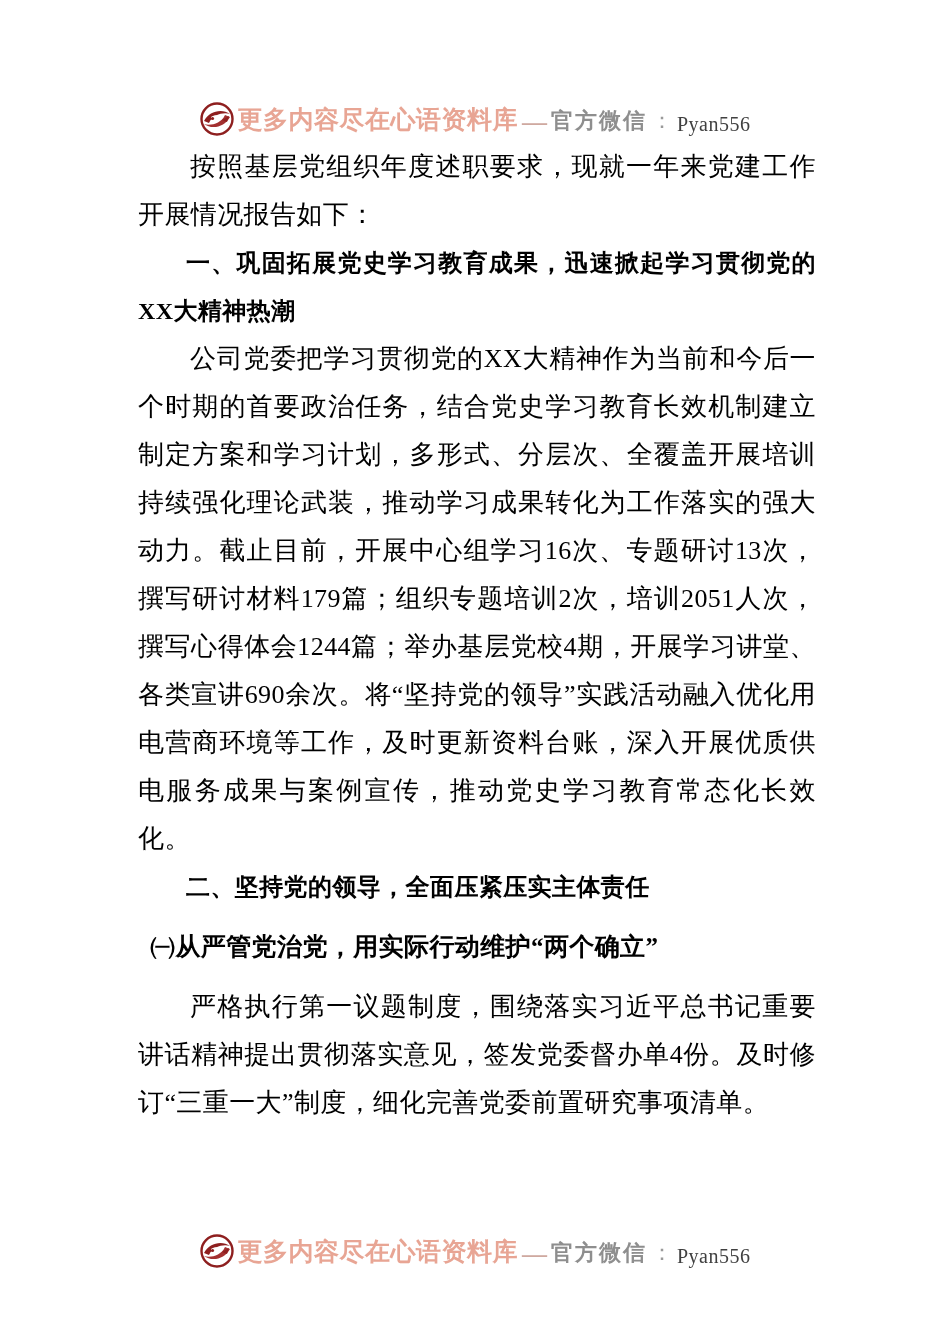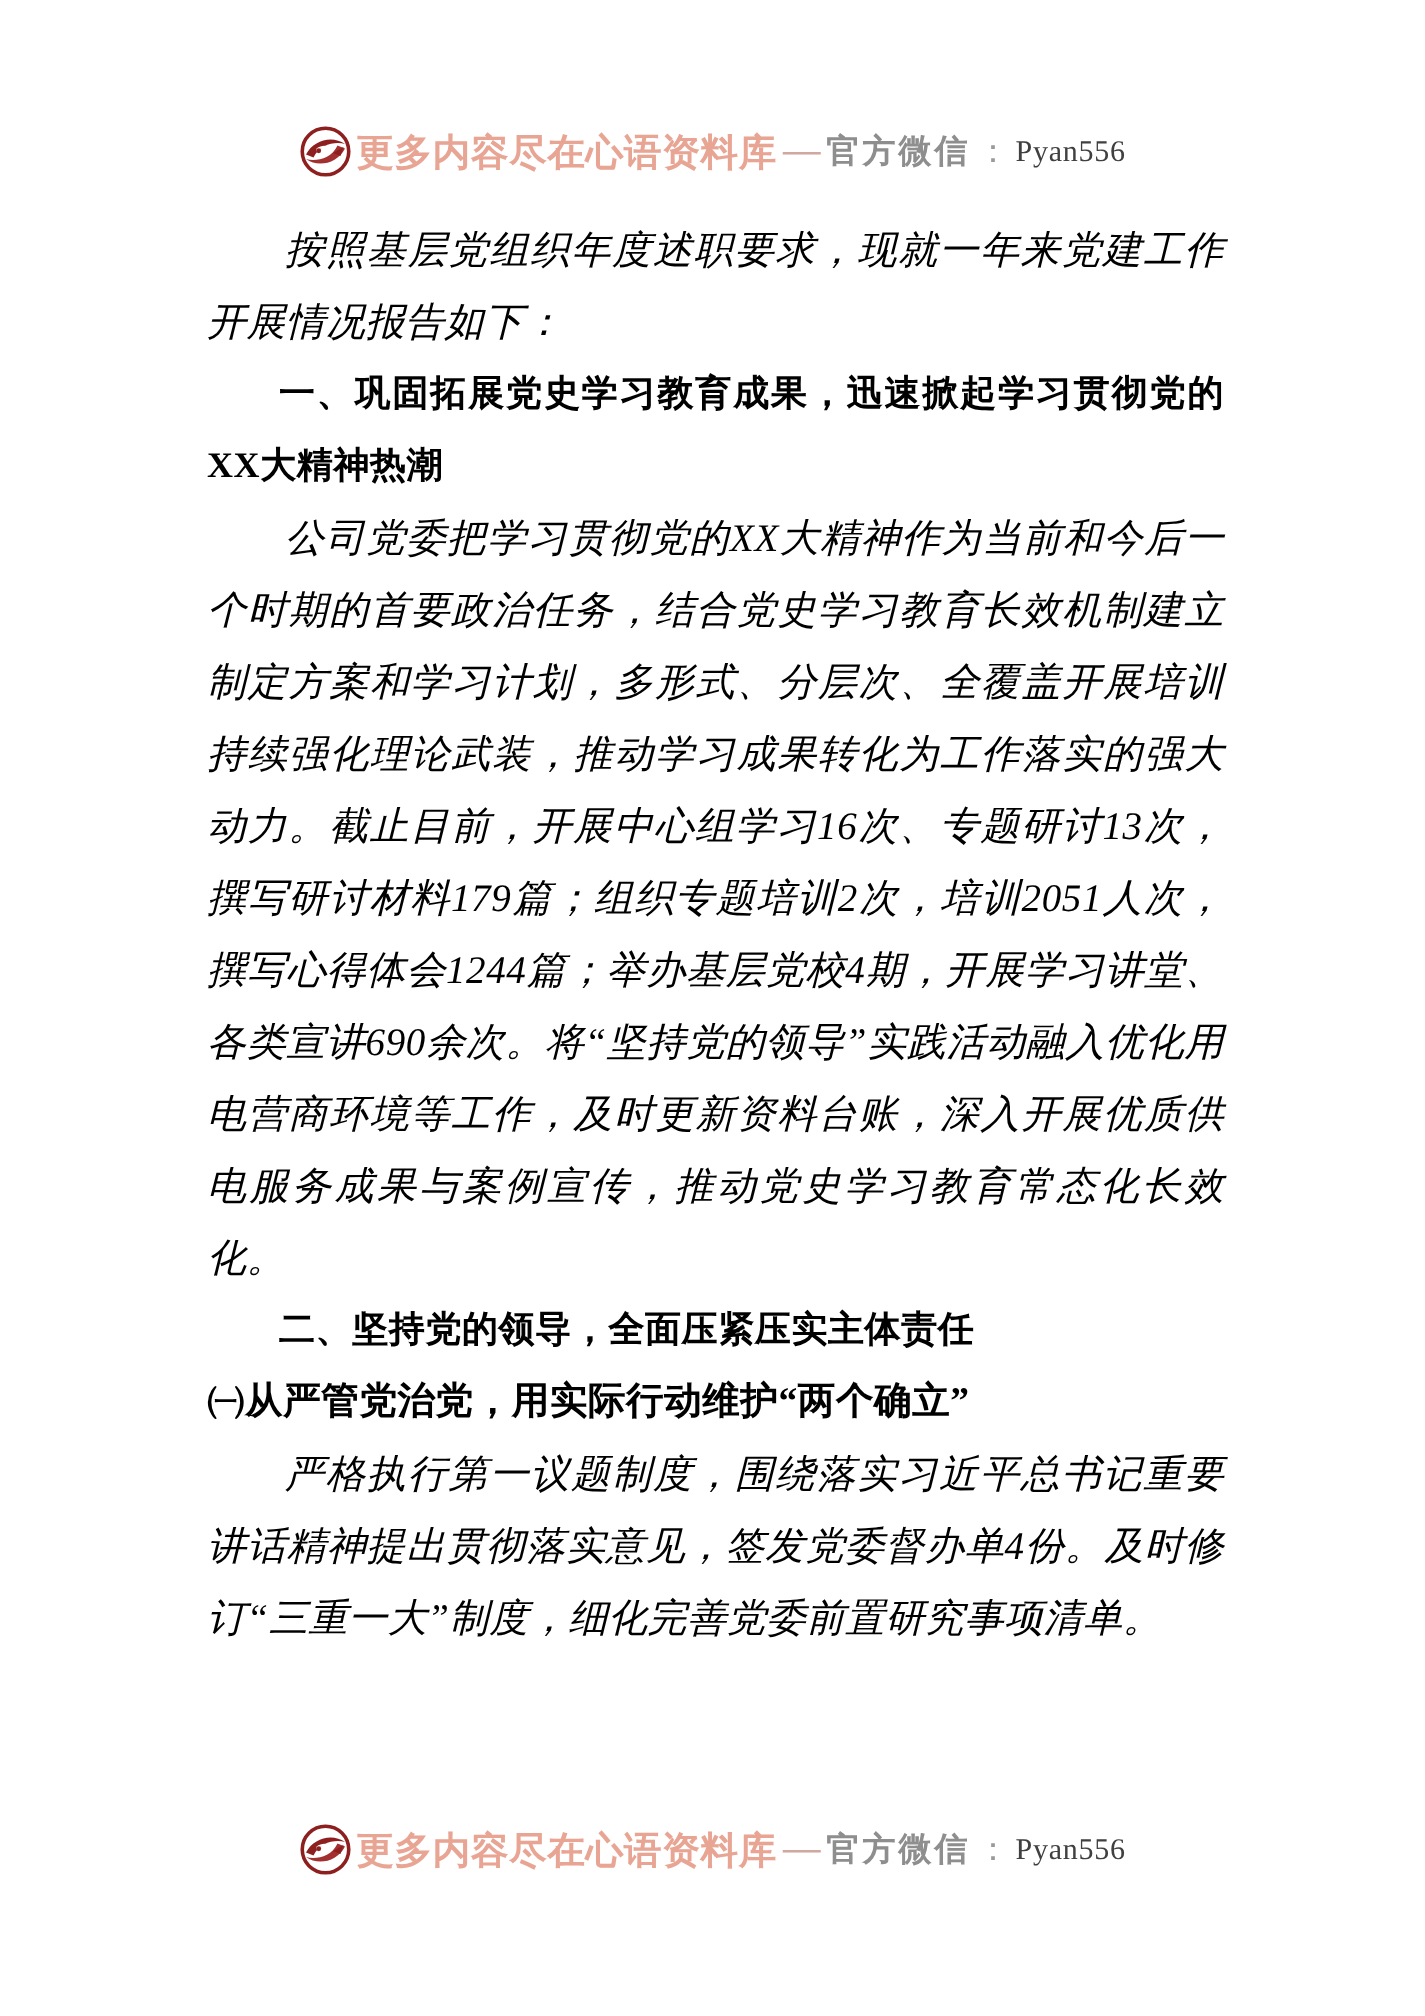--- a/index.html
+++ b/index.html
@@ -23,24 +23,25 @@
     position: relative;
     background: #fff;
   }
 
   
   .watermark {
     position: absolute;
     left: 0;
     width: 950px;
     display: flex;
-    align-items: center;
+    align-items: flex-end;
     justify-content: center;
     gap: 4px;
     white-space: nowrap;
+    margin-top: 18px;
   }
   .watermark.top { top: 84px; }
   .watermark.bottom { top: 1216px; }
 
   .wm-logo {
     width: 34px;
     height: 34px;
     flex: 0 0 34px;
     position: relative;
     display: inline-block;
@@ -99,41 +100,40 @@
 
   p.para {
     font-family: "Liberation Serif", "DejaVu Serif", serif;
     font-size: 26px;
     line-height: 48px;
     margin: 0;
     text-align: justify;
     text-justify: inter-ideograph;
     text-indent: 2em;
     letter-spacing: 0.4px;
-    font-style: italic;
   }
 
   h2.heading {
     font-family: "Liberation Serif", "DejaVu Serif", serif;
     font-size: 24px;
     font-weight: bold;
     line-height: 48px;
     margin: 0;
     text-align: justify;
     text-justify: inter-ideograph;
     text-indent: 2em;
     letter-spacing: 0.4px;
   }
 
   h3.subheading {
     font-family: "Liberation Serif", "DejaVu Serif", serif;
     font-size: 25px;
     font-weight: bold;
     line-height: 48px;
-    margin: 0;
+    margin: 12px;
     text-align: left;
     text-indent: 0;
     letter-spacing: 0.4px;
   }
 </style>
 </head>
 <body>
 
 <div class="page">
 

